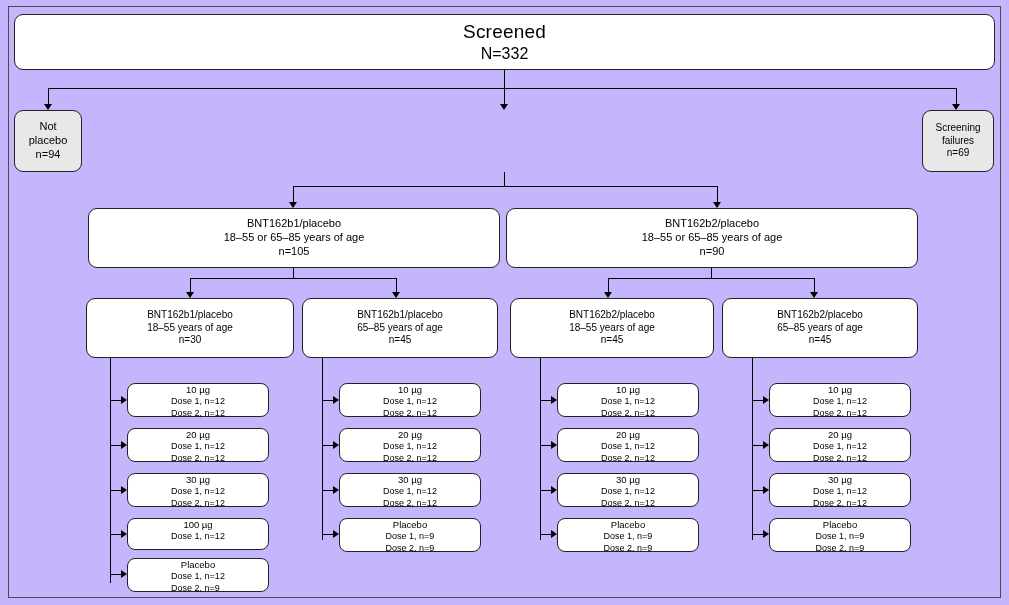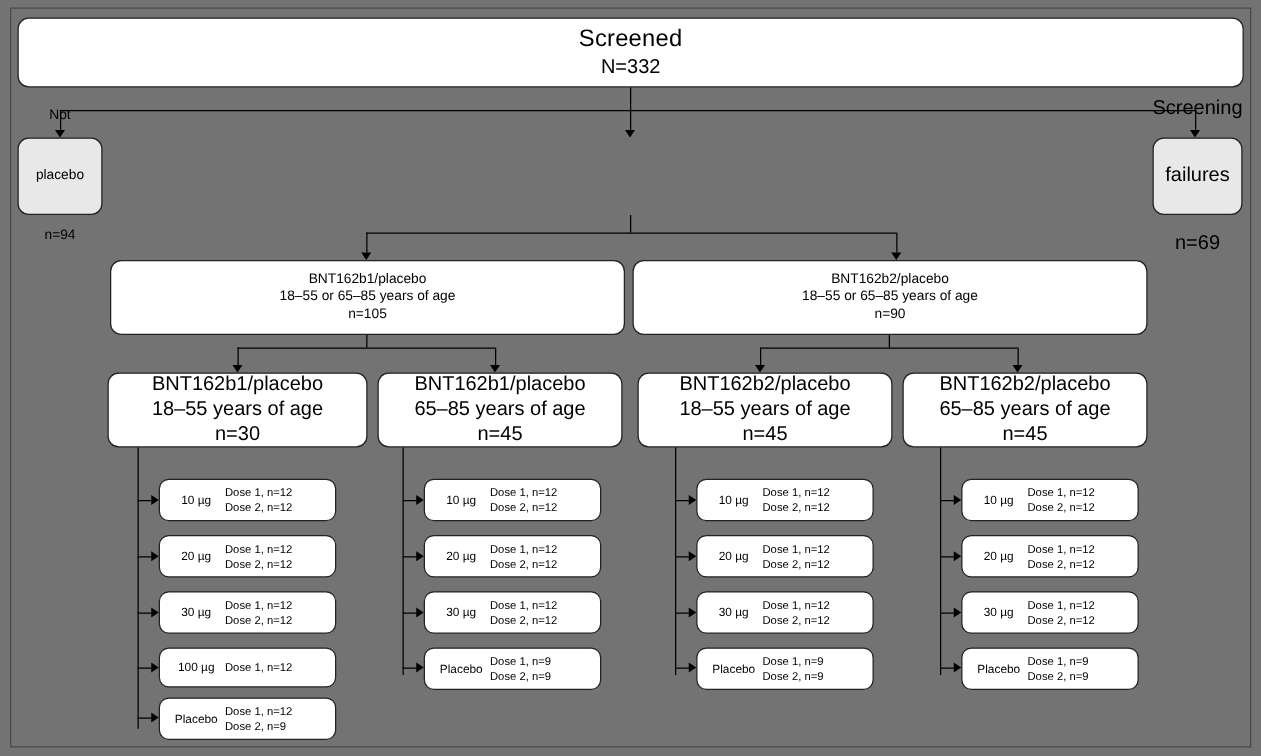--- a/index.html
+++ b/index.html
@@ -8,21 +8,21 @@
     background: #ffffff;
   }
   body {
     font-family: "Liberation Sans", sans-serif;
     color: #000000;
   }
   #canvas {
     position: relative;
     width: 1009px;
     height: 605px;
-    background: #737373;
+    background: #c4b5fd;
     overflow: hidden;
   }
   .frame {
     position: absolute;
     left: 8px;
     top: 6px;
     width: 993px;
     height: 592px;
     border: 1px solid #4a4a4a;
     box-sizing: border-box;
@@ -35,47 +35,46 @@
     background: #ffffff;
     display: flex;
     flex-direction: column;
     align-items: center;
     justify-content: center;
     text-align: center;
     line-height: 1.25;
   }
   .box.gray {
     background: #e8e8e8;
-    gap: 34px;
   }
   .title-xl {
     font-size: 19px;
     letter-spacing: .2px;
   }
   .sub-md {
     font-size: 16px;
   }
   .title-lg {
     font-size: 15px;
   }
   .t11 { font-size: 11px; }
-  .t10 { font-size: 16px; }
+  .t10 { font-size: 10px; }
 
   
   .dosebox {
     position: absolute;
     box-sizing: border-box;
     border: 1px solid #222222;
     border-radius: 8px;
     background: #ffffff;
     display: flex;
-    flex-direction: row;
+    flex-direction: column;
     align-items: center;
     justify-content: flex-start;
-    padding: 12px 6px;
+    padding: 0 6px;
   }
   .dose-label {
     font-size: 9.5px;
     width: 46px;
     text-align: center;
     flex: none;
   }
   .dose-lines {
     display: flex;
     flex-direction: column;

